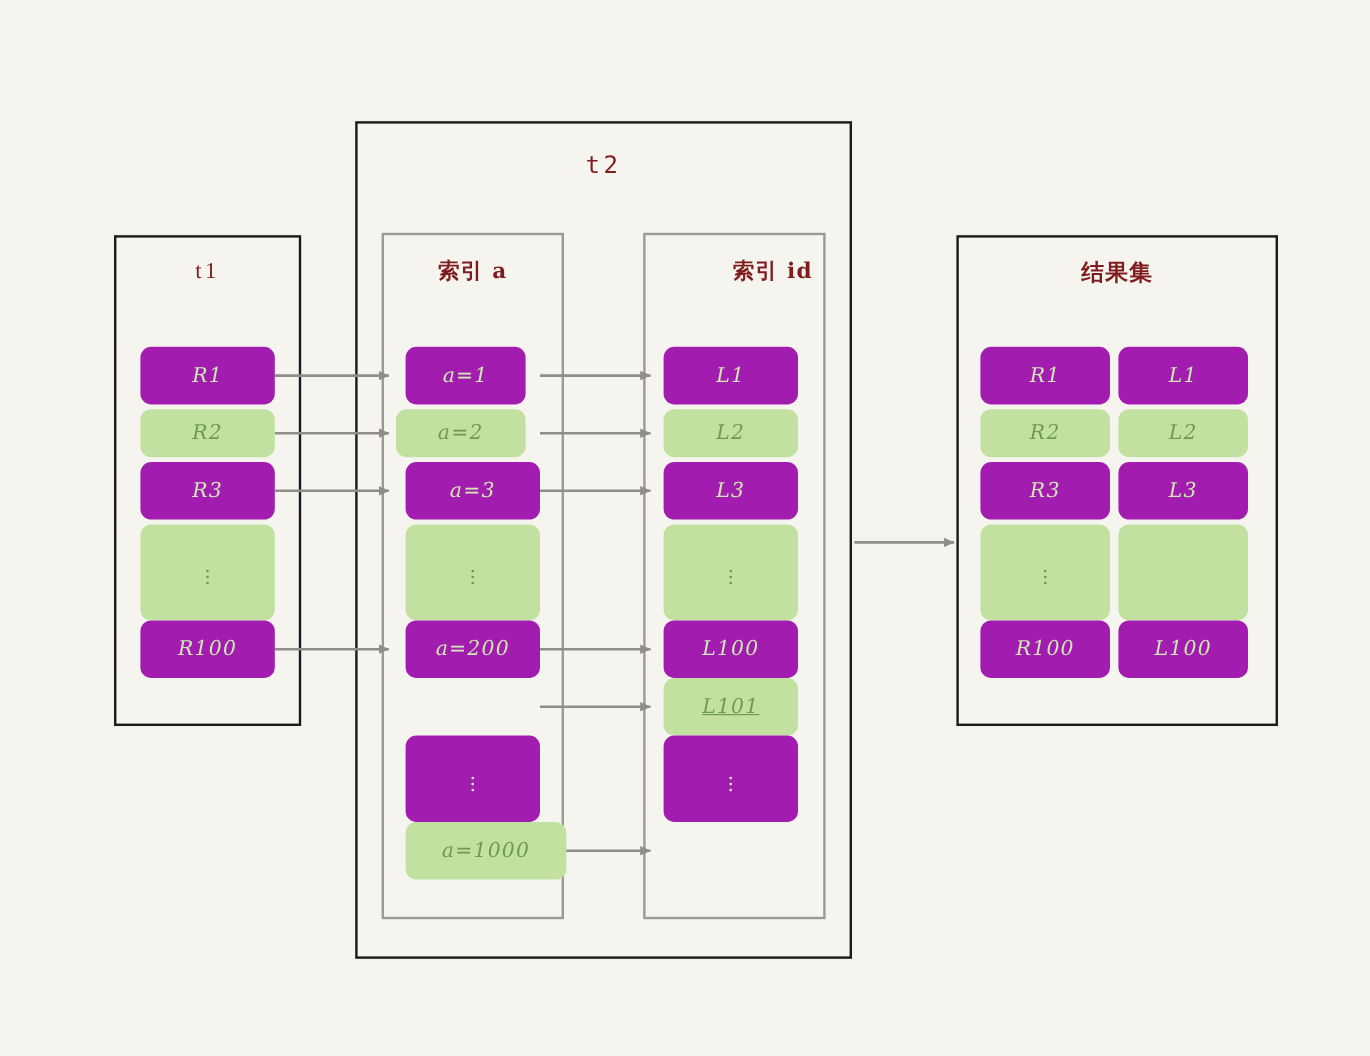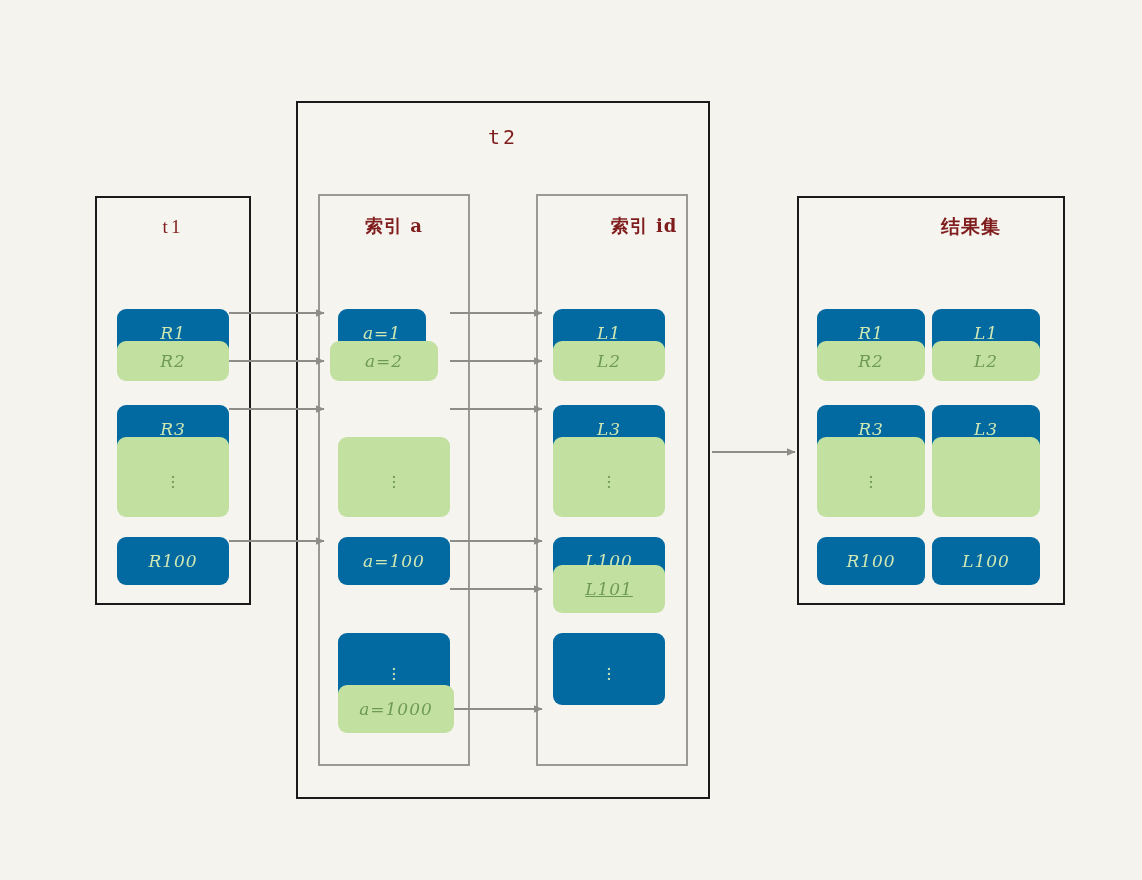--- a/index.html
+++ b/index.html
@@ -50,21 +50,21 @@
     display: flex;
     align-items: center;
     justify-content: center;
     color: #cfe8b4;
     font-family: "DejaVu Serif", serif;
     font-style: italic;
     font-size: 17px;
     letter-spacing: 1px;
     user-select: none;
   }
-  .cell.dark { background: #0369a1; margin-top: 20px; }
+  .cell.dark { background: #a21caf; }
   .cell.light { background: #c2e1a1; color: #6f9a55; }
   .cell .dots {
     display: block;
     line-height: 5px;
     font-size: 17px;
     font-style: normal;
     letter-spacing: 0;
     text-align: center;
   }
   .cell .dots span { display: block; }
@@ -92,21 +92,21 @@
 
   <div class="subpanel" style="left:536px; top:194px; width:152px; height:572px;">
     <div class="panel-title" style="top:18px; font-size:18px;padding-left:32px;">索引 id</div>
   </div>
 
   <div class="panel" style="left:95px; top:196px; width:156px; height:409px;">
     <div class="panel-title title-latin" style="top:18px; font-size:19px;font-family:Liberation Serif, serif;">t1</div>
   </div>
 
   <div class="panel" style="left:797px; top:196px; width:268px; height:409px;">
-    <div class="panel-title" style="top:16px; font-size:19px;padding-left:40px;">结果集</div>
+    <div class="panel-title" style="top:16px; font-size:19px;">结果集</div>
   </div>
 
   <svg class="wires" viewBox="0 0 1142 880">
     <defs>
       <marker id="ah" markerWidth="9" markerHeight="8" refX="8.5" refY="4" orient="auto" markerUnits="userSpaceOnUse">
         <path d="M0,0 L9,4 L0,8 z" fill="#8d8d89"></path>
       </marker>
     </defs>
     <g stroke="#8d8d89" stroke-width="2.2" fill="none" marker-end="url(#ah)">
 
@@ -138,44 +138,47 @@
     <div class="cell light" style="left: 117px; top: 437px; width: 112px; height: 80px;">
       <span class="dots">
         <span>.</span>
         <span>.</span>
         <span>.</span>
       </span>
     </div>
     <div class="cell dark" style="left: 117px; top: 517px; width: 112px; height: 48px;">
       <span>R100</span>
     </div>
-    <div class="cell dark" style="left: 338px; top: 289px; width: 88px; height: 48px;">
+    <div class="cell dark" style="left: 338px; top: 289px; width: 100px; height: 48px;">
       <span>a=1</span>
     </div>
     <div class="cell light" style="left: 330px; top: 341px; width: 108px; height: 40px;">
       <span>a=2</span>
     </div>
+    <div class="cell dark" style="left: 338px; top: 385px; width: 112px; height: 48px;">
+      <span>a=3</span>
+    </div>
     <div class="cell light" style="left: 338px; top: 437px; width: 112px; height: 80px;">
       <span class="dots">
         <span>.</span>
         <span>.</span>
         <span>.</span>
       </span>
     </div>
     <div class="cell dark" style="left: 338px; top: 517px; width: 112px; height: 48px;">
-      <span>a=100</span>
+      <span>a=200</span>
     </div>
     <div class="cell dark" style="left: 338px; top: 613px; width: 112px; height: 72px;">
       <span class="dots">
         <span>.</span>
         <span>.</span>
         <span>.</span>
       </span>
     </div>
-    <div class="cell light" style="left: 338px; top: 685px; width: 116px; height: 48px;">
+    <div class="cell light" style="left: 338px; top: 685px; width: 134px; height: 48px;">
       <span>a=1000</span>
     </div>
     <div class="cell dark" style="left: 553px; top: 289px; width: 112px; height: 48px;">
       <span>L1</span>
     </div>
     <div class="cell light" style="left: 553px; top: 341px; width: 112px; height: 40px;">
       <span>L2</span>
     </div>
     <div class="cell dark" style="left: 553px; top: 385px; width: 112px; height: 48px;">
       <span>L3</span>

